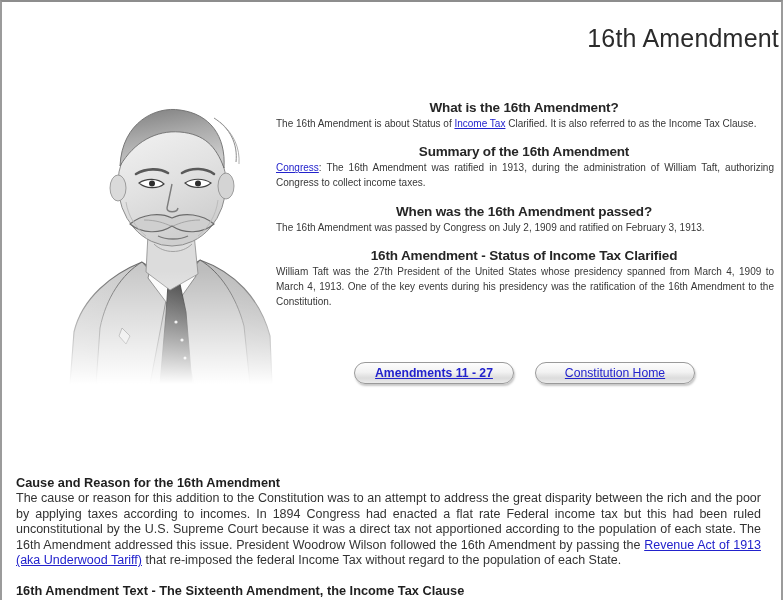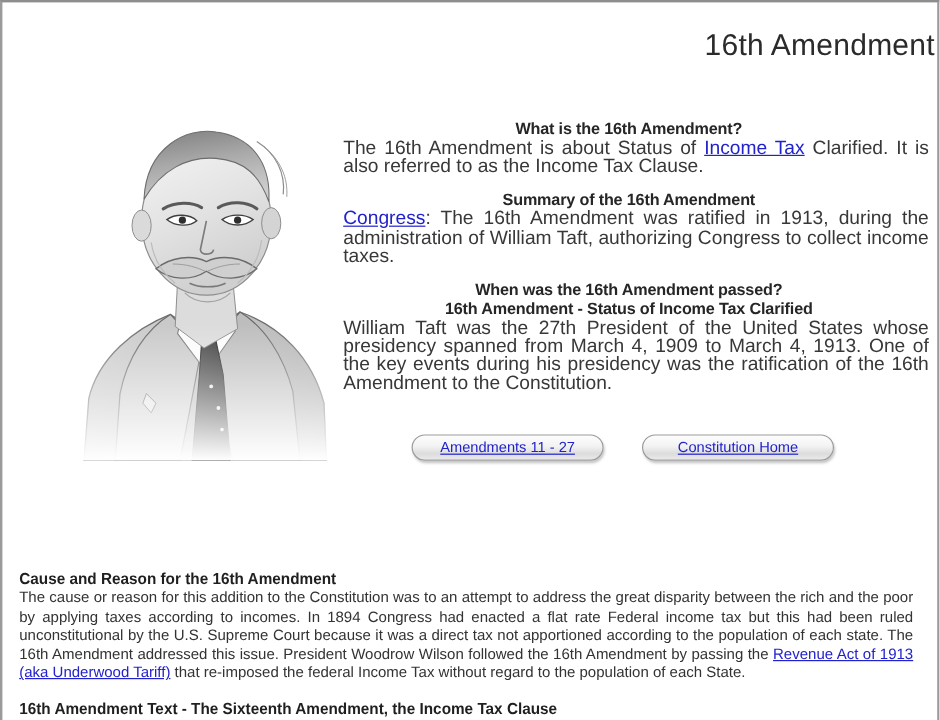--- a/index.html
+++ b/index.html
@@ -57,22 +57,22 @@
   }
   .content-col h2 {
     margin: 0 0 1px 0;
     font-size: 13.5px;
     font-weight: bold;
     color: #262626;
     letter-spacing: -0.15px;
     text-align: center;
   }
   .content-col p {
-    margin: 0 0 13px 12px;
-    font-size: 16px;
+    margin: 0 0 13px 2px;
+    font-size: 10px;
     line-height: 15.2px;
     text-align: justify;
     color: #383838;
   }
   .content-col p:last-of-type { margin-bottom: 0; }
 
   a.link {
     color: #2222cc;
     text-decoration: underline;
   }
@@ -92,21 +92,21 @@
     line-height: 21px;
     text-align: center;
     border: 1px solid #9a9a9a;
     border-radius: 13px;
     background: linear-gradient(to bottom, #fdfdfd 0%, #f2f2f2 45%, #dcdcdc 75%, #eaeaea 100%);
     box-shadow: 1px 2px 2px rgba(130,130,130,0.45);
     font-size: 12.2px;
     box-sizing: border-box;
     cursor: pointer;
   }
-  .pill-1 { left: 69px;  width: 160px; }
+  .pill-1 { left: 80px;  width: 160px; font-weight: bold; }
   .pill-2 { left: 261px; width: 160px; }
   .pill a { color: #2222cc; text-decoration: underline; }
 
   
   .bottom {
     position: absolute;
     left: 14px;
     top: 473px;
     width: 757px;
   }
@@ -228,20 +228,21 @@
 
   <div class="content-col">
 
     <h2>What is the 16th Amendment?</h2>
     <p><span>The 16th Amendment is about Status of </span><a class="link" href="#">Income Tax</a><span> Clarified. It is also referred to as the Income Tax Clause.</span></p>
 
     <h2>Summary of the 16th Amendment</h2>
     <p><a class="link" href="#">Congress</a><span>: The 16th Amendment was ratified in 1913, during the administration of William Taft, authorizing Congress to collect income taxes.</span></p>
 
     <h2>When was the 16th Amendment passed?</h2>
+    <p>The 16th Amendment was passed by Congress on July 2, 1909 and ratified on February 3, 1913.</p>
 
     <h2>16th Amendment - Status of Income Tax Clarified</h2>
     <p>William Taft was the 27th President of the United States whose presidency spanned from March 4, 1909 to March 4, 1913. One of the key events during his presidency was the ratification of the 16th Amendment to the Constitution.</p>
 
   </div>
 
   <div class="btn-row">
     <div class="pill pill-1">
       <a href="#">Amendments 11 - 27</a>
     </div>

